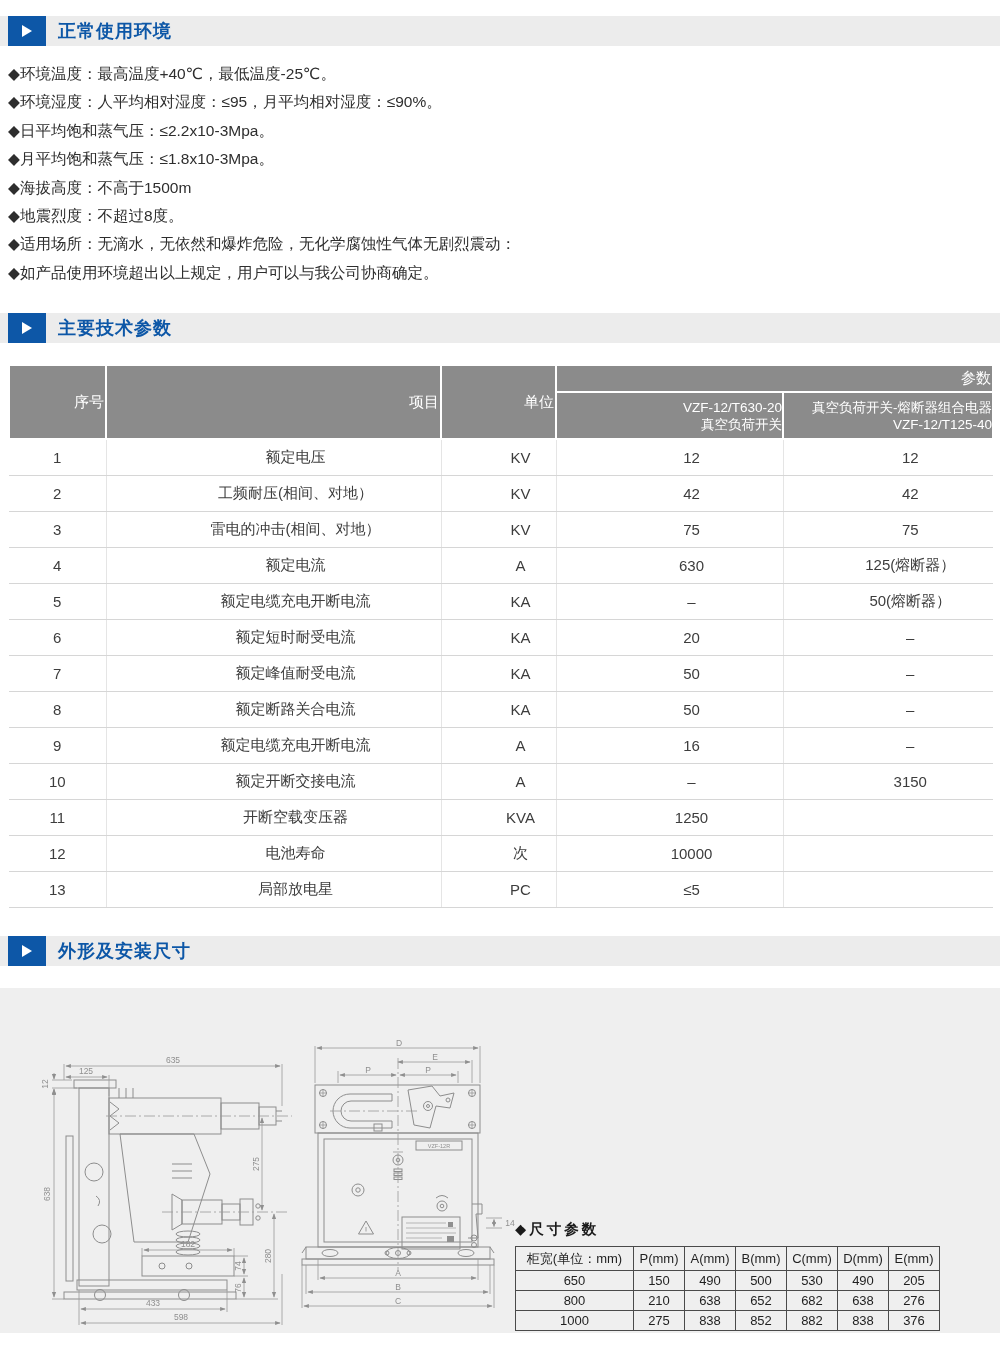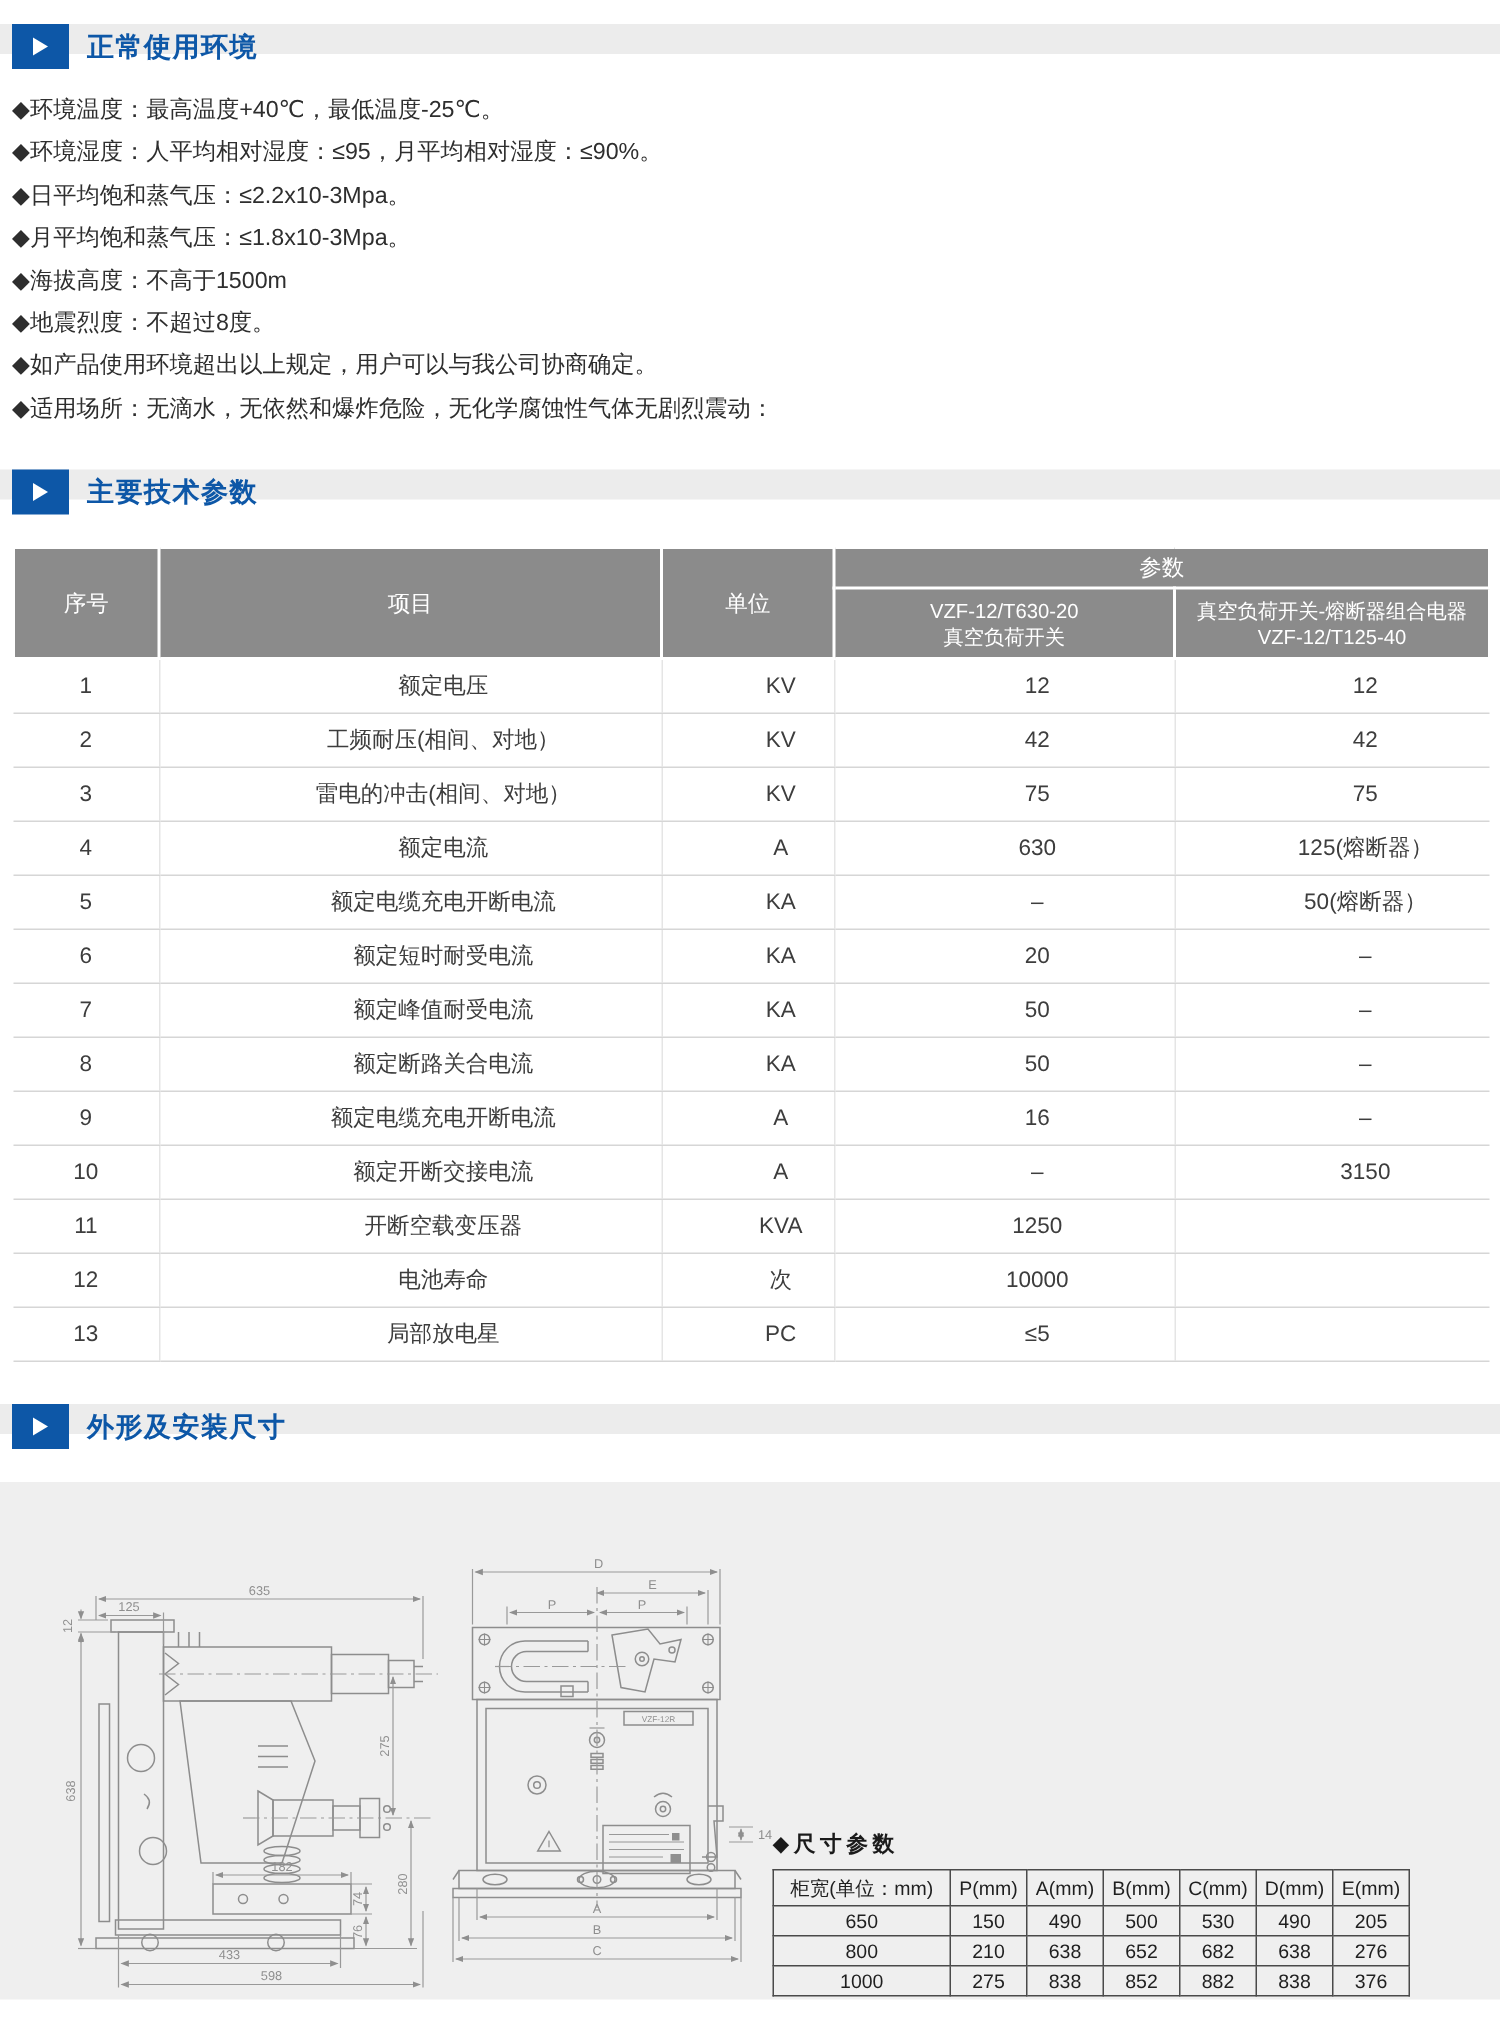--- a/index.html
+++ b/index.html
@@ -2,34 +2,34 @@
 <html><head>
 <meta charset="utf-8">
 <style>
   html,body{margin:0;padding:0;}
   body{
     width:1000px;height:1350px;position:relative;background:#ffffff;
     font-family:"Liberation Sans","DejaVu Sans",sans-serif;
     -webkit-font-smoothing:antialiased;overflow:hidden;
   }
   
-  .bar{position:absolute;left:0;width:1000px;height:20px;background:#ececec;}
+  .bar{position:absolute;left:0;width:1000px;height:30px;background:#ececec;}
   .bar .chip{position:absolute;left:8px;top:0;width:38px;height:30px;background:#0d57a7;
     display:flex;align-items:center;justify-content:center;}
   .tri{width:0;height:0;border-left:10px solid #ffffff;border-top:6px solid transparent;border-bottom:6px solid transparent;}
   .bar .t{position:absolute;left:58px;top:0;line-height:30px;color:#0d57a7;font-weight:bold;font-size:18px;letter-spacing:1px;white-space:nowrap;}
   #bar-env{top:16px;} #bar-tech{top:313px;} #bar-outline{top:936px;}
 
   
   .bullets{position:absolute;left:8px;top:60px;color:#2e2e2e;font-size:15.5px;}
   .bullets div{height:28.4px;line-height:28.4px;white-space:nowrap;}
 
   
   table.tech{position:absolute;left:8px;top:364px;width:984px;border-collapse:collapse;table-layout:fixed;}
-  table.tech th{background:#8b8b8b;color:#ffffff;font-weight:normal;border:2px solid #ffffff;text-align:center;}
+  table.tech th{background:#8b8b8b;color:#ffffff;font-weight:normal;border:2px solid #ffffff;text-align:right;}
   table.tech th.big{font-size:15px;}
   table.tech th.grp{height:23px;font-size:15px;}
   table.tech th.sub{height:45px;font-size:13.5px;line-height:17px;padding:0;}
   table.tech td{height:35px;text-align:center;font-size:15px;color:#3d3d3d;border-bottom:1px solid #d6d6d6;background:#ffffff;padding:0;}
   table.tech td + td{border-left:1px solid #e5e5e5;padding-left:44px;}
 
   
   .panel{position:absolute;left:0;top:988px;width:1000px;height:345px;background:#efefef;}
   svg{position:absolute;}
   .ldraw{left:22px;top:56px;}
@@ -55,22 +55,22 @@
     <div class="t">正常使用环境</div>
   </div>
 
   <div class="bullets">
     <div>◆环境温度：最高温度+40℃，最低温度-25℃。</div>
     <div>◆环境湿度：人平均相对湿度：≤95，月平均相对湿度：≤90%。</div>
     <div>◆日平均饱和蒸气压：≤2.2x10-3Mpa。</div>
     <div>◆月平均饱和蒸气压：≤1.8x10-3Mpa。</div>
     <div>◆海拔高度：不高于1500m</div>
     <div>◆地震烈度：不超过8度。</div>
+    <div>◆适用场所：无滴水，无依然和爆炸危险，无化学腐蚀性气体无剧烈震动：</div>
     <div>◆如产品使用环境超出以上规定，用户可以与我公司协商确定。</div>
-    <div>◆适用场所：无滴水，无依然和爆炸危险，无化学腐蚀性气体无剧烈震动：</div>
   </div>
 
   <div class="bar" id="bar-tech">
     <div class="chip">
         <div class="tri"></div>
       </div>
     <div class="t">主要技术参数</div>
   </div>
 
   <table class="tech">

